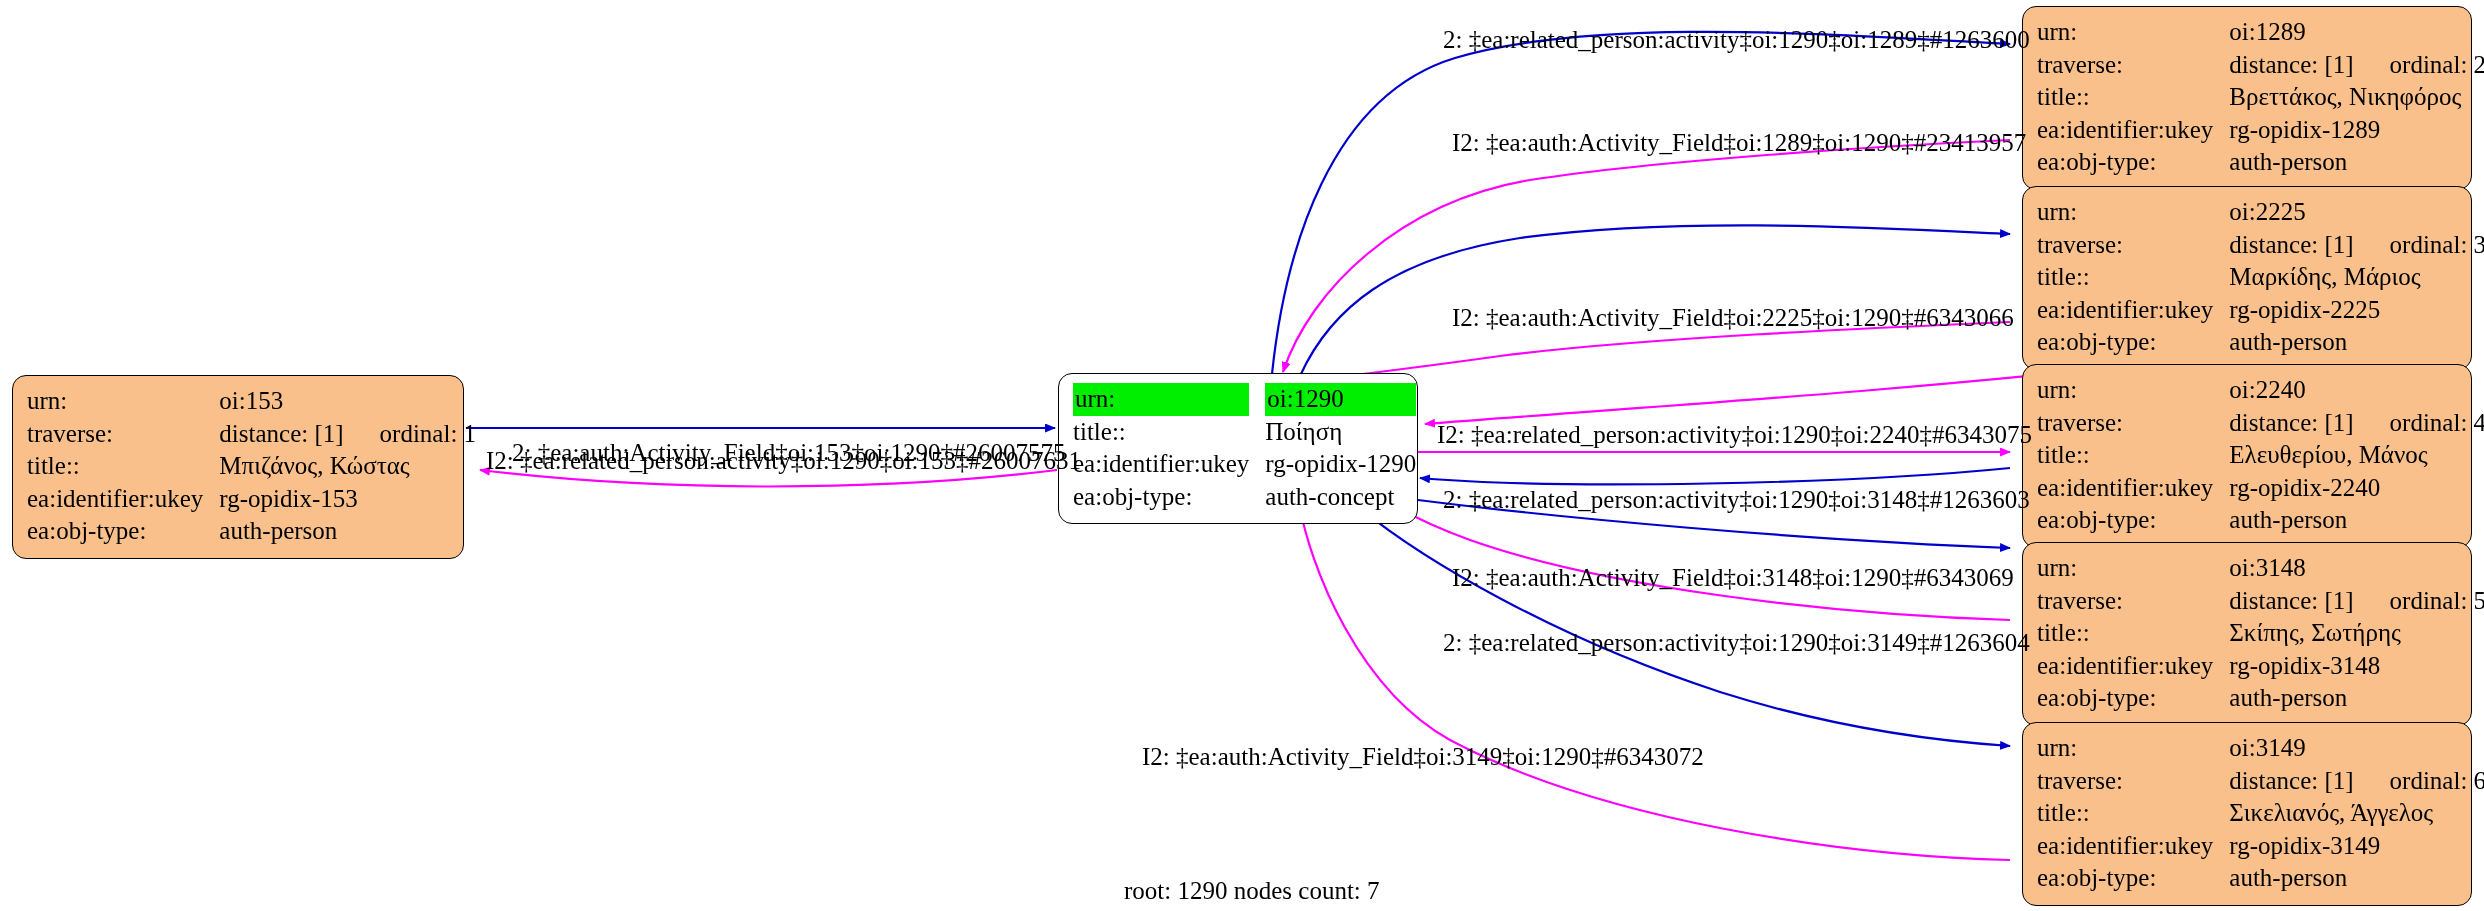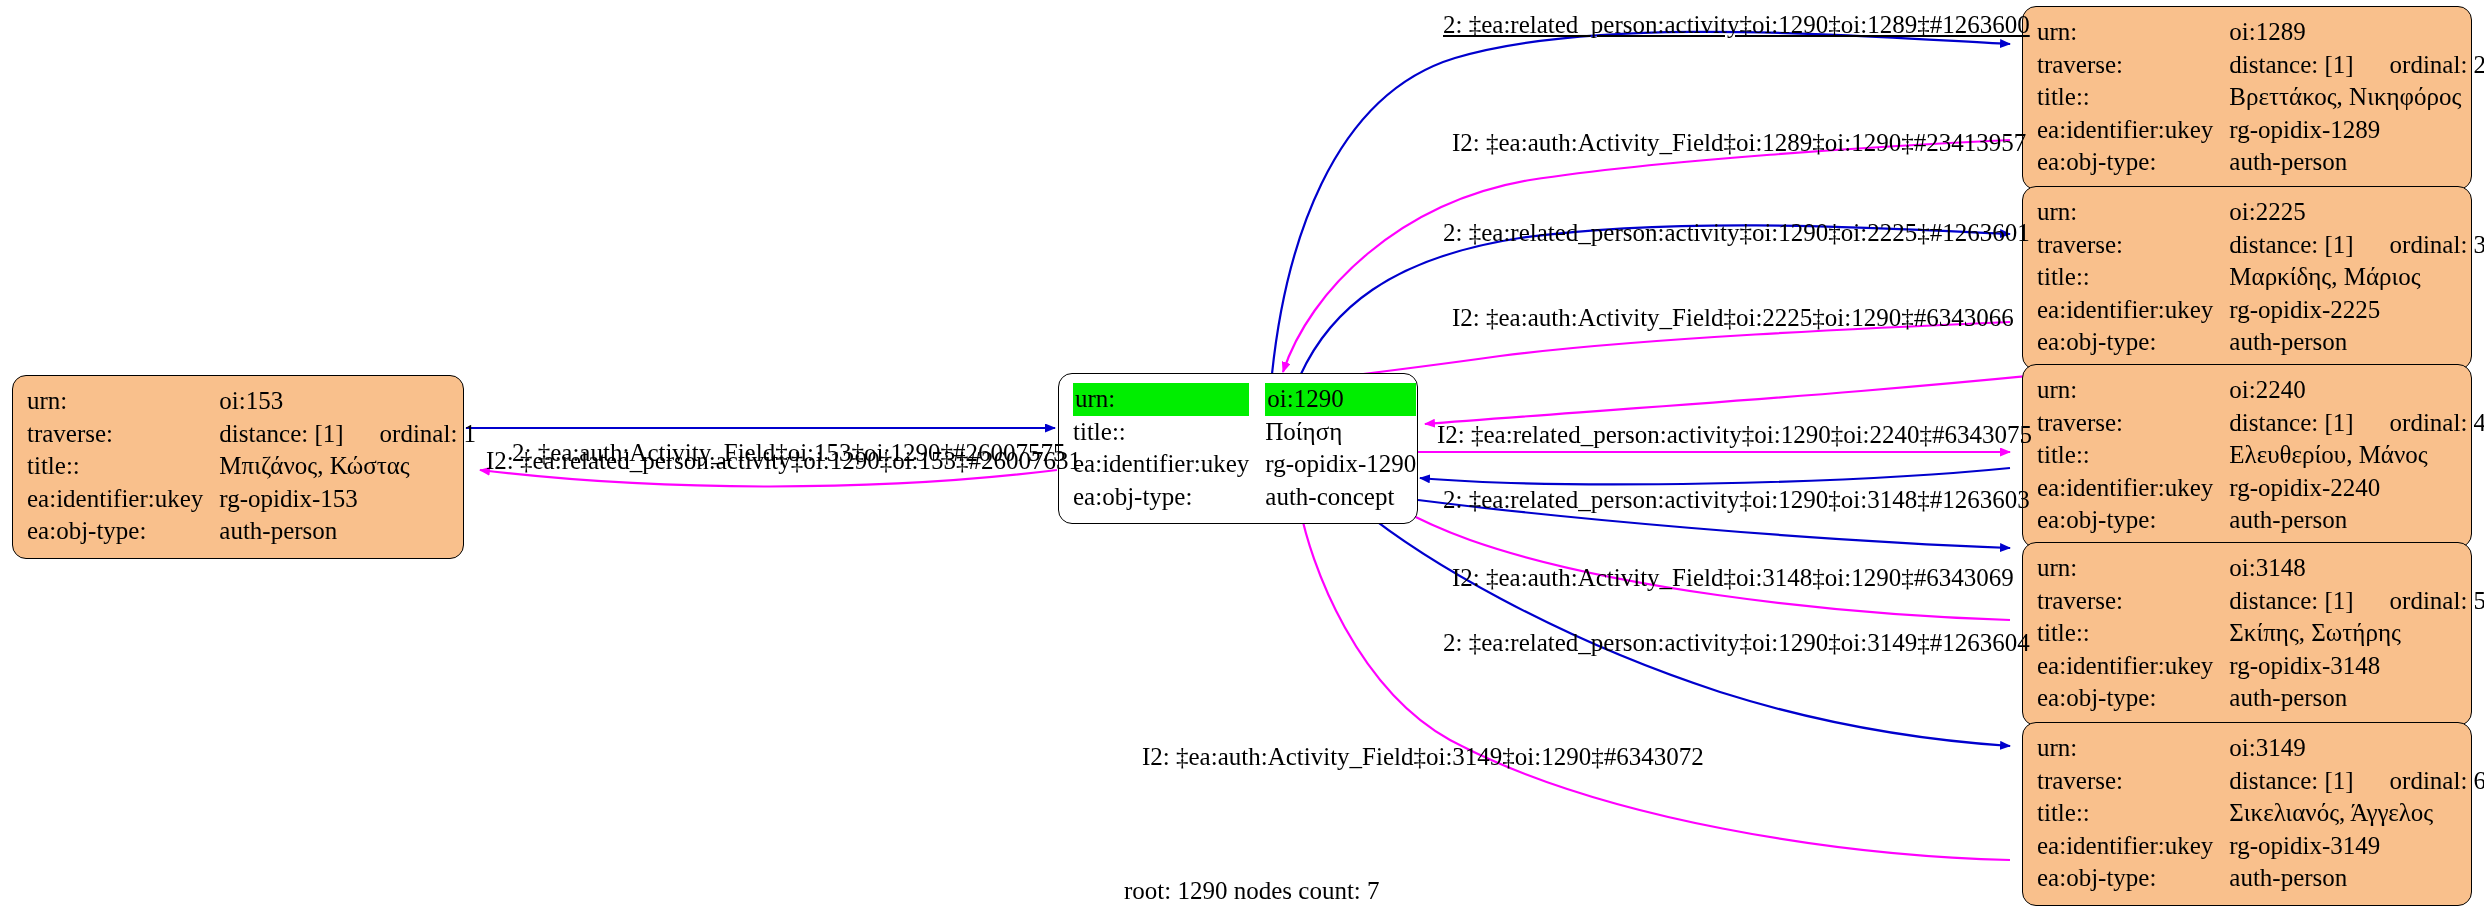--- a/index.html
+++ b/index.html
@@ -288,23 +288,22 @@
         <td class="v">rg-opidix-3149</td>
       </tr>
       <tr>
         <td class="k">ea:obj-type:</td>
         <td class="v">auth-person</td>
       </tr>
     </tbody>
       </table>
   </div>
 
-  <div class="elabel" style="left:1443px;top:12px;text-decoration:underline;">2: ‡ea:related_person:activity‡oi:1290‡oi:1289‡#1263600</div>
+  <div class="elabel" style="left:1443px;top:27px;">2: ‡ea:related_person:activity‡oi:1290‡oi:1289‡#1263600</div>
   <div class="elabel" style="left:1452px;top:130px;">I2: ‡ea:auth:Activity_Field‡oi:1289‡oi:1290‡#23413957</div>
-  <div class="elabel" style="left:1443px;top:220px;">2: ‡ea:related_person:activity‡oi:1290‡oi:2225‡#1263601</div>
   <div class="elabel" style="left:1452px;top:305px;">I2: ‡ea:auth:Activity_Field‡oi:2225‡oi:1290‡#6343066</div>
   <div class="elabel" style="left:1437px;top:422px;">I2: ‡ea:related_person:activity‡oi:1290‡oi:2240‡#6343075</div>
   <div class="elabel" style="left:1443px;top:487px;">2: ‡ea:related_person:activity‡oi:1290‡oi:3148‡#1263603</div>
   <div class="elabel" style="left:1452px;top:565px;">I2: ‡ea:auth:Activity_Field‡oi:3148‡oi:1290‡#6343069</div>
   <div class="elabel" style="left:1443px;top:630px;">2: ‡ea:related_person:activity‡oi:1290‡oi:3149‡#1263604</div>
   <div class="elabel" style="left:1142px;top:744px;">I2: ‡ea:auth:Activity_Field‡oi:3149‡oi:1290‡#6343072</div>
   <div class="elabel" style="left:512px;top:413px;margin-top:27px;">2: ‡ea:auth:Activity_Field‡oi:153‡oi:1290‡#26007575</div>
   <div class="elabel" style="left:486px;top:448px;">I2: ‡ea:related_person:activity‡oi:1290‡oi:153‡#26007631</div>
 
   <div class="caption" style="left:1124px;top:877px;">root: 1290 nodes count: 7</div>

